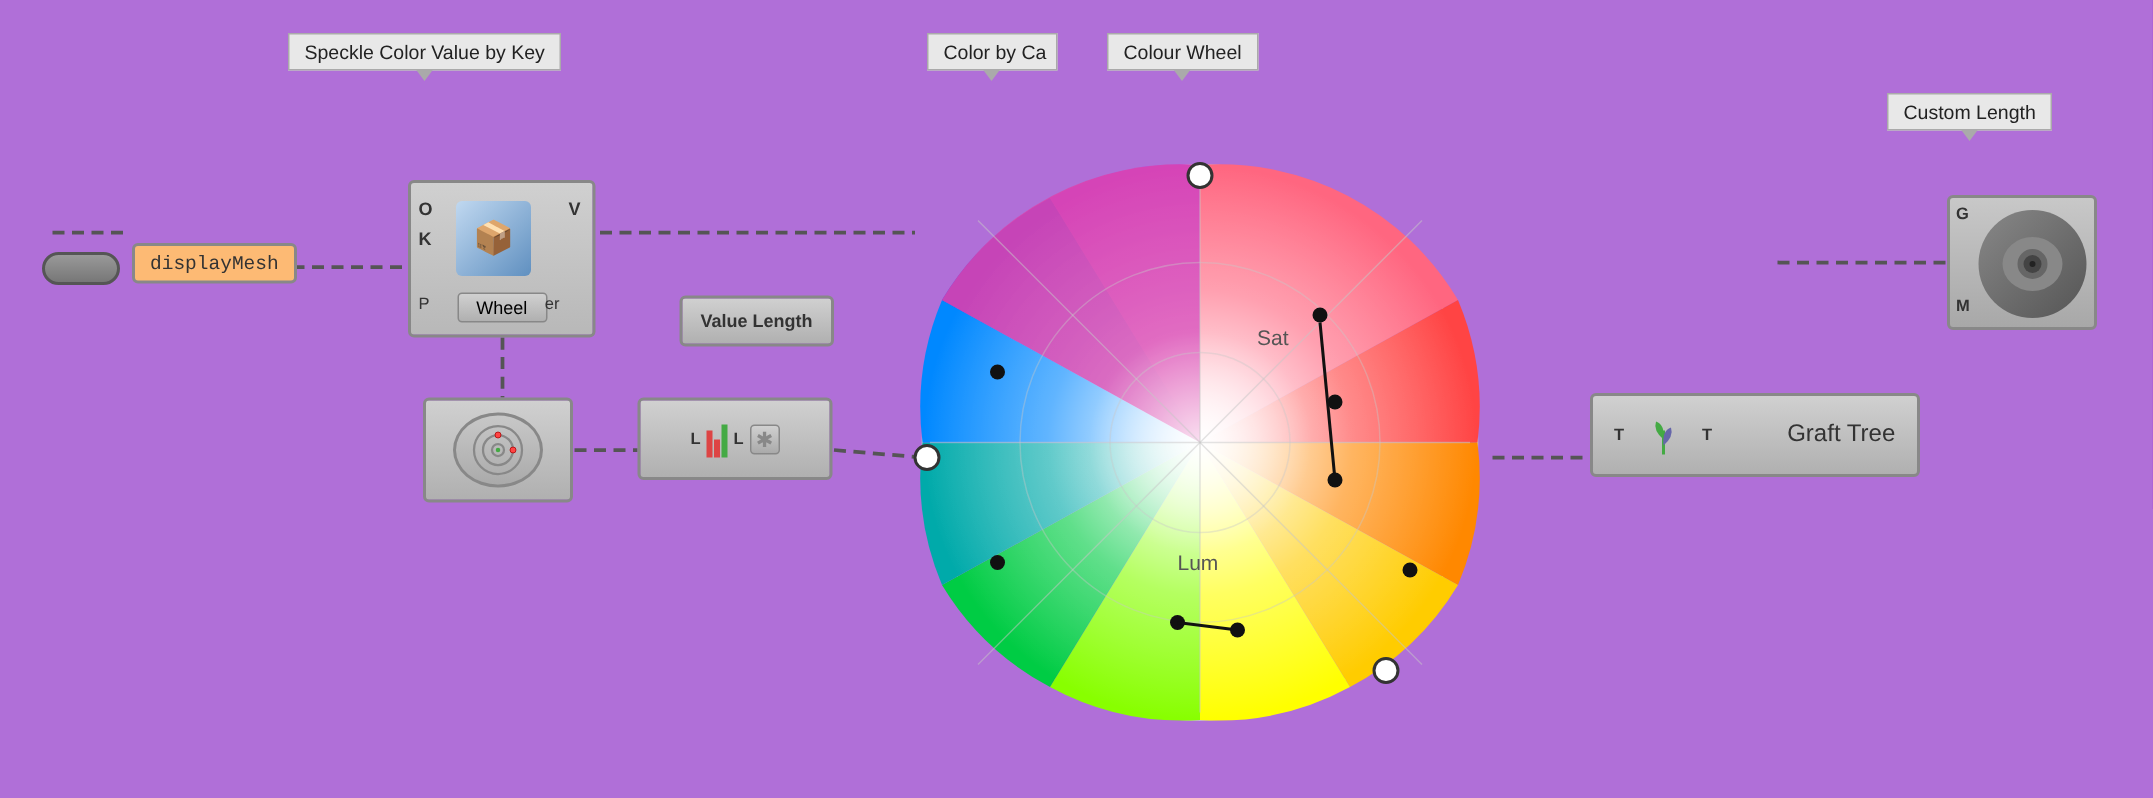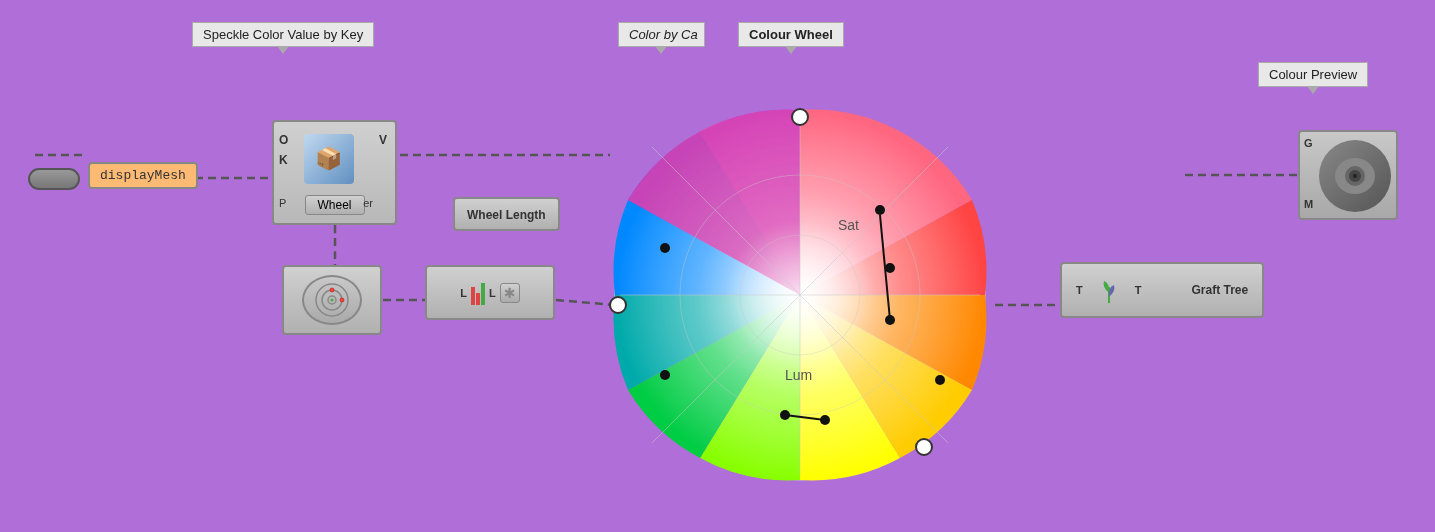--- a/index.html
+++ b/index.html
@@ -236,25 +236,25 @@
     <circle cx="665" cy="375" r="5" fill="#111"></circle>
     <circle cx="785" cy="415" r="5" fill="#111"></circle>
 
     <line x1="785" y1="415" x2="825" y2="420" stroke="#111" stroke-width="2"></line>
     <circle cx="825" cy="420" r="5" fill="#111"></circle>
     <circle cx="940" cy="380" r="5" fill="#111"></circle>
   </svg>
 
   <div class="tooltip-label" style="left:192px; top:22px;">Speckle Color Value by Key</div>
 
-  <div class="tooltip-label" style="left:618px; top:22px; padding-right:6px;font-style:italic;">Color by Ca</div>
-
-  <div class="tooltip-label" style="left:738px; top:22px;font-weight:bold;">Colour Wheel</div>
-
-  <div class="tooltip-label" style="left:1258px; top:62px;">Colour Preview</div>
+  <div class="tooltip-label" style="left:618px; top:22px; padding-right:6px;">Color by Ca</div>
+
+  <div class="tooltip-label" style="left:738px; top:22px;">Colour Wheel</div>
+
+  <div class="tooltip-label" style="left:1258px; top:62px;">Custom Length</div>
 
   <div style="position:absolute; left:28px; top:168px; width:52px; height:22px; background:linear-gradient(to bottom,#999,#777); border-radius:11px; border:2px solid #555; z-index:6;"></div>
 
   <div class="node-label" style="left:88px; top:162px;">displayMesh</div>
 
   <div class="speckle-node">
 
     <div style="position:absolute; left:5px; top:8px;">
       <span style="font-size:12px; color:#333; font-weight:bold;">O</span>
     </div>
@@ -272,21 +272,21 @@
     </div>
 
     <div class="done-btn">Wheel</div>
 
     <div style="position:absolute; left:5px; bottom:14px; font-size:11px; color:#333;">P</div>
 
     <div style="position:absolute; right:22px; bottom:14px; font-size:11px; color:#333;">er</div>
   </div>
 
   <div style="position:absolute; left:453px; top:197px; background:linear-gradient(to bottom,#d0d0d0,#b0b0b0); border:2px solid #888; border-radius:4px; padding:6px 12px; z-index:5;">
-    <span style="font-size:12px; color:#333; font-weight:bold;">Wheel Length</span>
+    <span style="font-size:12px; color:#333; font-weight:bold;">Value Length</span>
   </div>
 
   <div class="tree-node">
     <div style="display:flex; align-items:center; justify-content:center; height:100%;">
 
       <div style="width:60px; height:50px; background:linear-gradient(to bottom,#c8c8c8,#aaa); border-radius:50%; border:2px solid #888; display:flex; align-items:center; justify-content:center;">
         <svg width="40" height="40" viewBox="0 0 40 40">
           <circle cx="20" cy="20" r="16" fill="none" stroke="#888" stroke-width="1.5"></circle>
           <circle cx="20" cy="20" r="10" fill="none" stroke="#888" stroke-width="1.5"></circle>
           <circle cx="20" cy="20" r="4" fill="none" stroke="#888" stroke-width="1.5"></circle>
@@ -317,21 +317,21 @@
     <span style="font-size:11px; color:#333; font-weight:bold;">T</span>
 
     <div style="width:36px; height:36px; display:flex; align-items:center; justify-content:center;">
       <svg width="30" height="30" viewBox="0 0 30 30">
         <line x1="15" y1="28" x2="15" y2="12" stroke="#4a4" stroke-width="2"></line>
         <path d="M15,18 Q8,12 10,6 Q16,8 15,18" fill="#4a4"></path>
         <path d="M15,22 Q22,16 20,10 Q14,12 15,22" fill="#66a"></path>
       </svg>
     </div>
     <span style="font-size:11px; color:#333; font-weight:bold;">T</span>
-    <span style="font-size:12px; color:#333; font-weight:bold;padding-left:42px;">Graft Tree</span>
+    <span style="font-size:16px; color:#333; font-weight:normal;padding-left:42px;">Graft Tree</span>
   </div>
 
   <div class="custom-preview-node">
     <div style="position:absolute; left:4px; top:5px; font-size:11px; color:#333; font-weight:bold;">G</div>
     <div style="position:absolute; left:4px; bottom:8px; font-size:11px; color:#333; font-weight:bold;">M</div>
 
     <div style="position:absolute; right:5px; top:8px; width:72px; height:72px; background:linear-gradient(135deg,#888,#555); border-radius:50%; display:flex; align-items:center; justify-content:center; overflow:hidden;">
       <svg width="50" height="50" viewBox="0 0 50 50">
         <ellipse cx="25" cy="25" rx="20" ry="18" fill="#888"></ellipse>
         <circle cx="25" cy="25" r="10" fill="#666"></circle>

